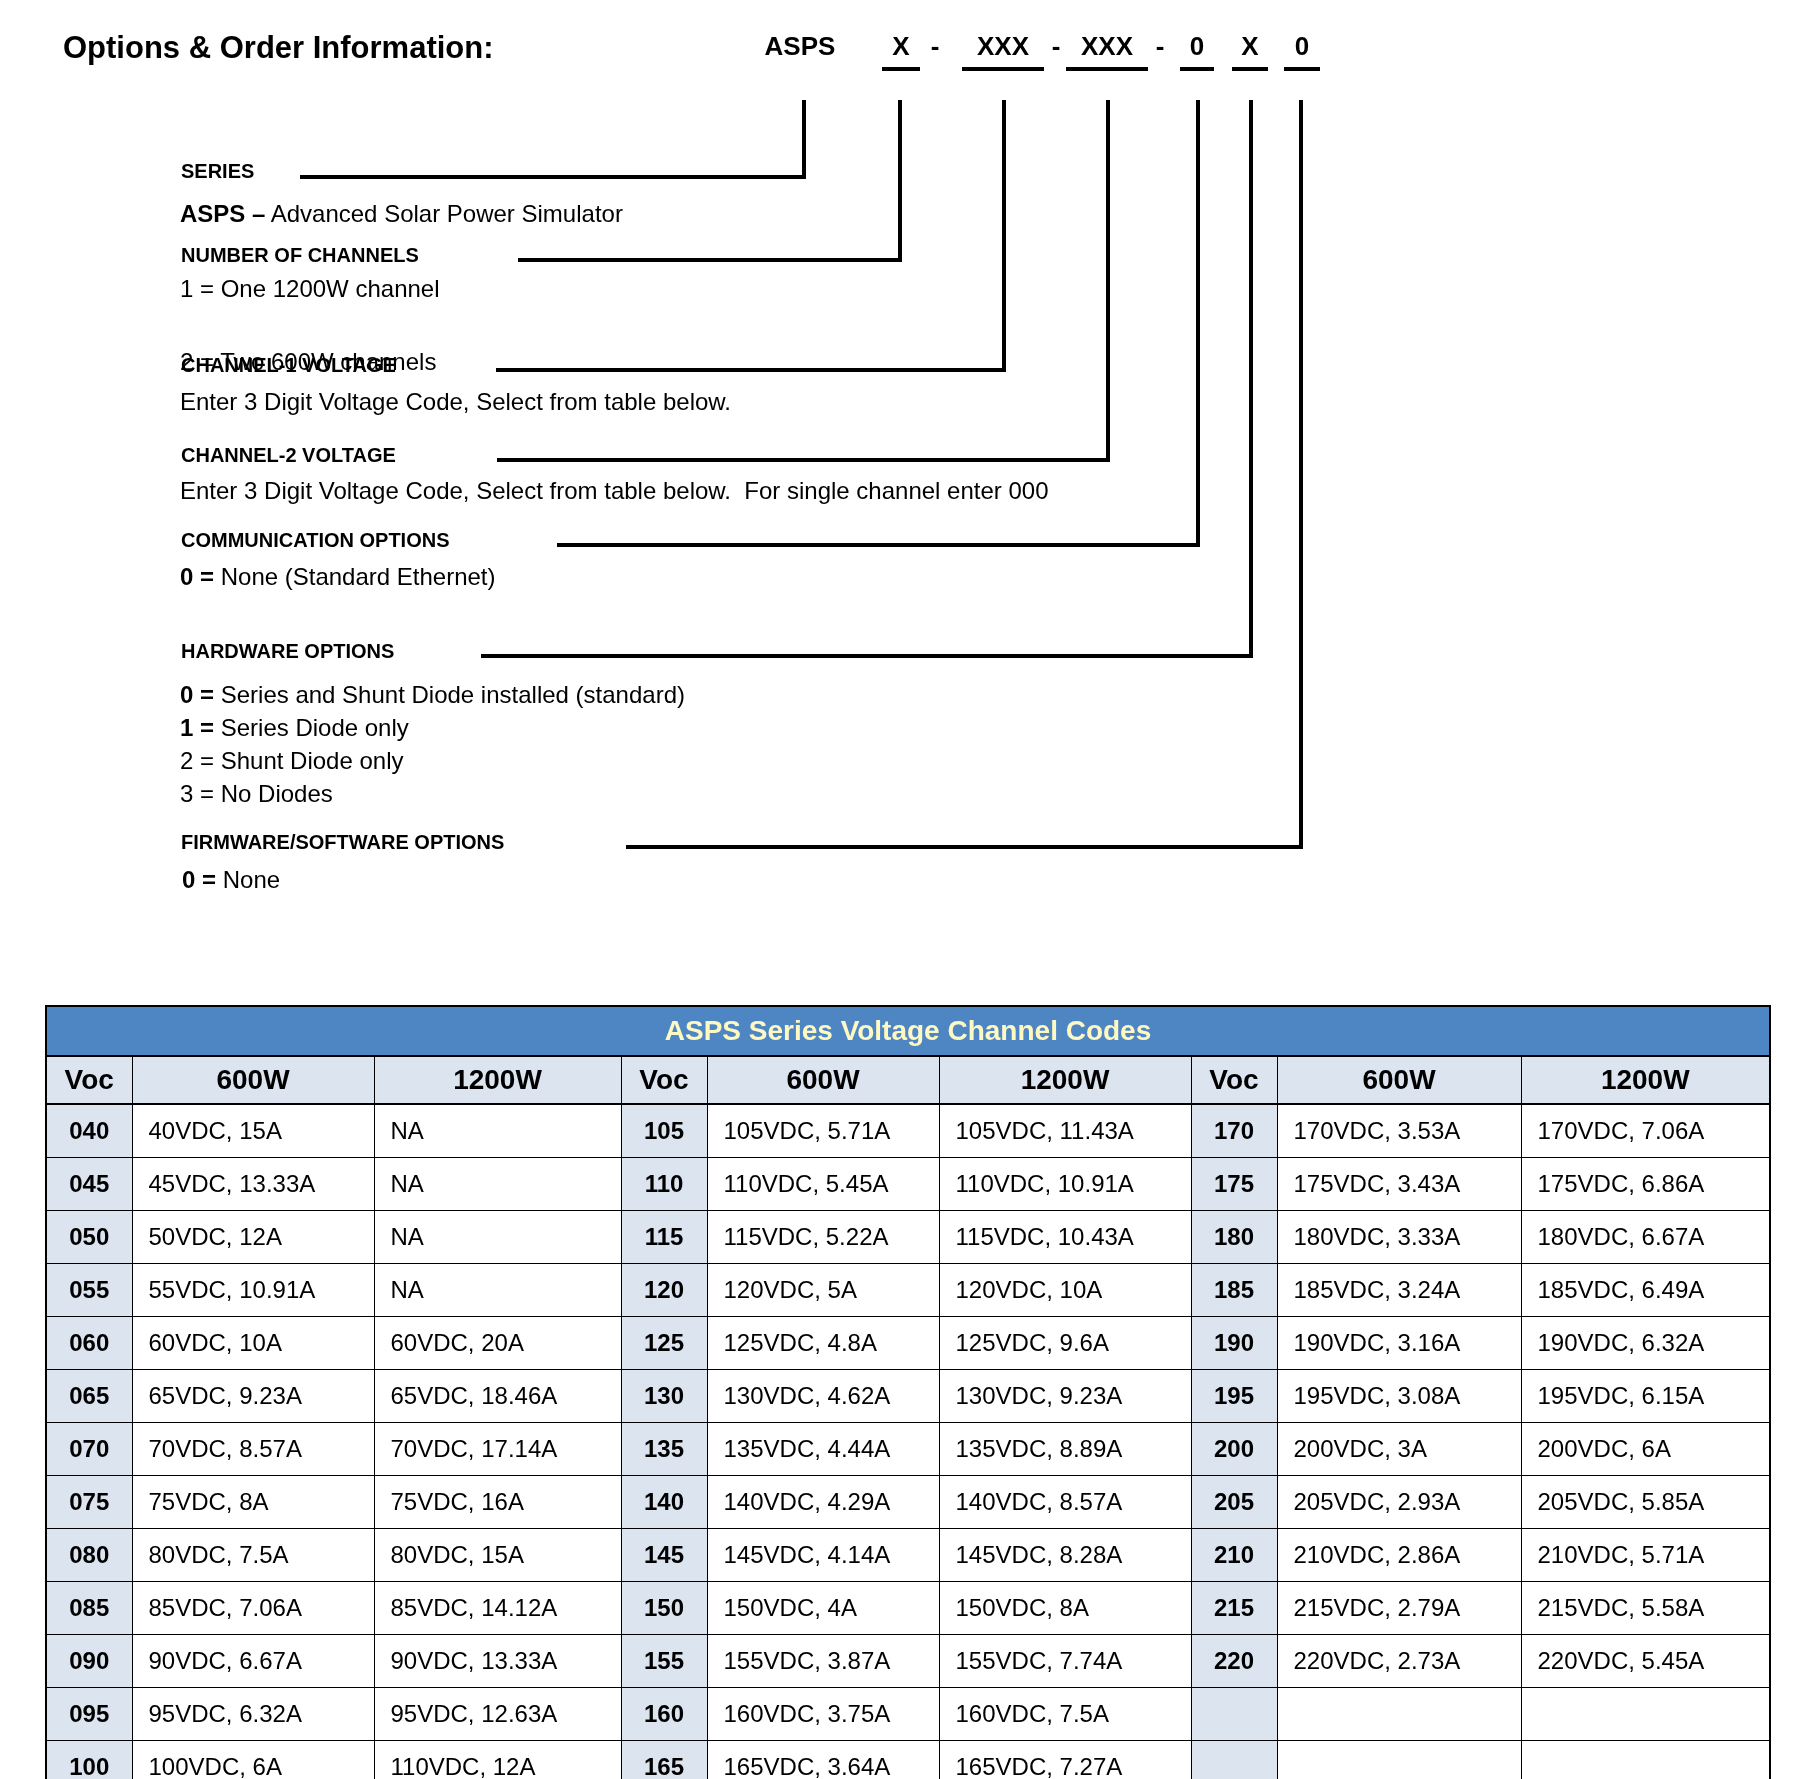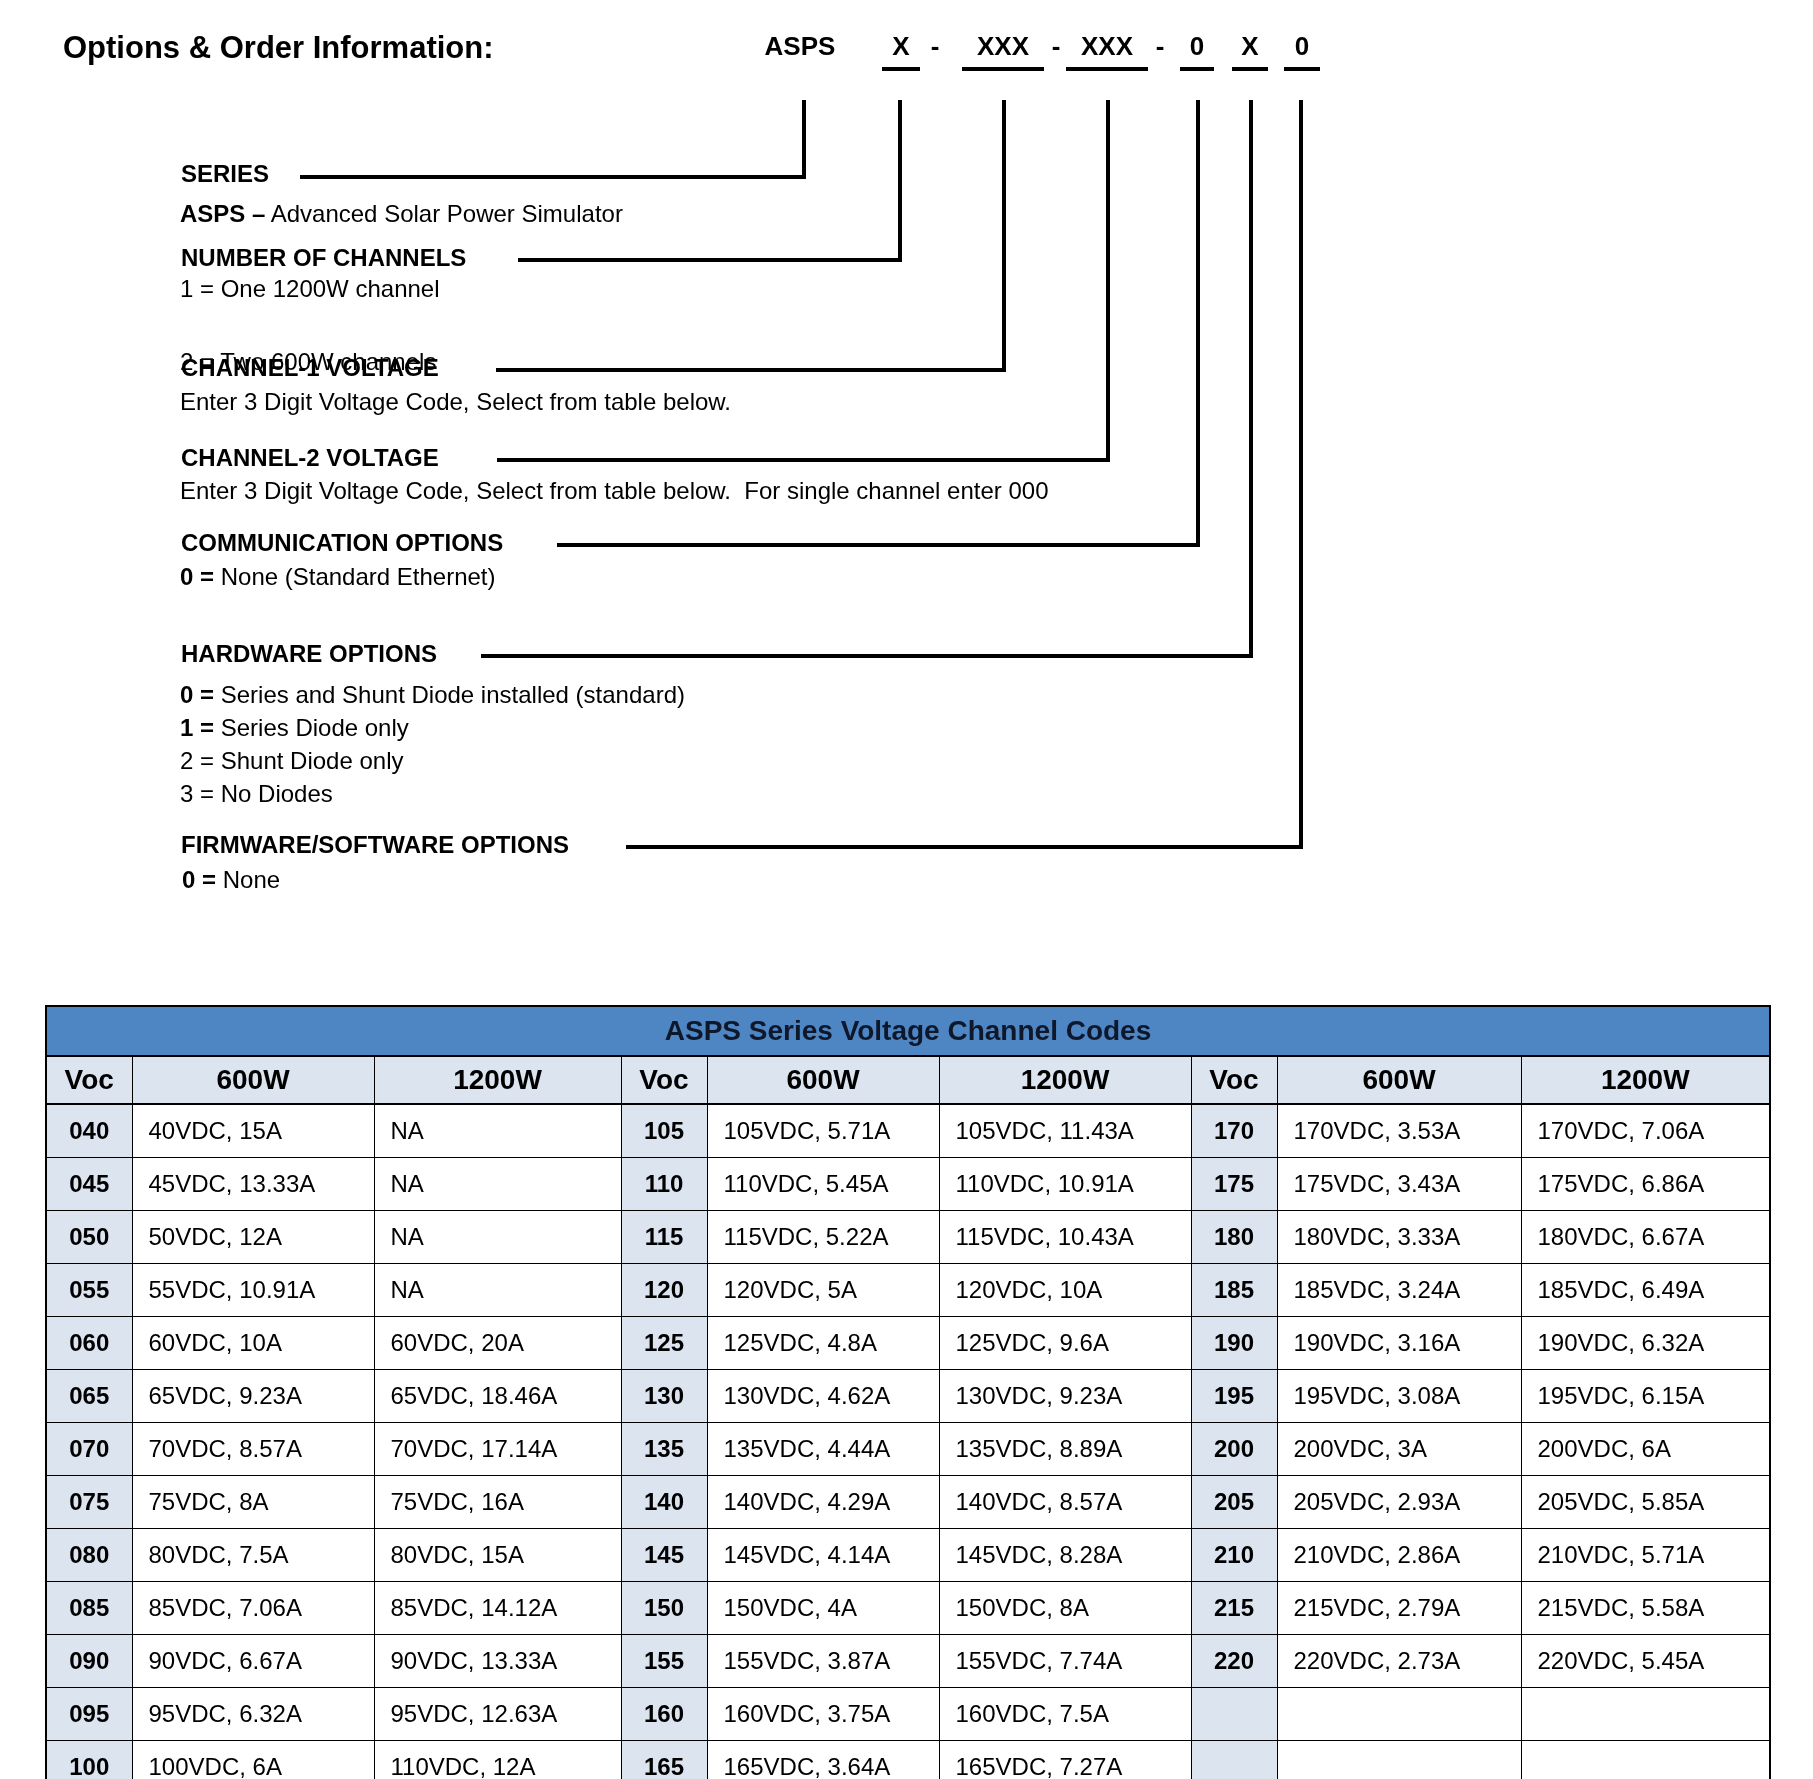--- a/index.html
+++ b/index.html
@@ -10,30 +10,30 @@
   .doc-title { position:absolute; left:63px; top:30px; font-size:31px; font-weight:bold; white-space:pre; }
 
   
   .code-seg { position:absolute; top:31px; font-size:26px; font-weight:bold; text-align:center; white-space:pre; }
   .code-seg.u { border-bottom:4px solid #000; padding-bottom:5px; }
 
   
   .vline, .hline { position:absolute; background:#000; }
 
   
-  .sec-label { position:absolute; font-size:24px; font-weight:bold; white-space:pre; }
+  .sec-label { position:absolute; font-size:20px; font-weight:bold; white-space:pre; }
   .sec-line  { position:absolute; font-size:24px; white-space:pre; }
   .sec-line b { font-weight:bold; }
 
   
   .vtable-wrap { position:absolute; left:45px; top:1005px; width:1724px; }
   table.vtable { width:100%; border-collapse:collapse; table-layout:fixed; border:2px solid #000; }
   table.vtable th, table.vtable td { border:1px solid #000; overflow:hidden; }
   tr.title-row th {
-    background:var(--header-blue,#4E86C4); color:#0f172a; font-size:28px; font-weight:bold;
+    background:var(--header-blue,#4E86C4); color:#fef9c3; font-size:28px; font-weight:bold;
     height:46px; text-align:center; vertical-align:middle; border-bottom:2px solid #000;
   }
   tr.cols-row th {
     background:var(--light-blue,#DCE4F0); font-size:28px; font-weight:bold;
     height:44px; text-align:center; vertical-align:middle; border-bottom:2px solid #000;
   }
   table.vtable td { height:50px; font-size:24px; vertical-align:middle; background:#fff; }
   table.vtable td.voc { background:var(--light-blue,#DCE4F0); font-weight:bold; text-align:center; }
   table.vtable td.val { text-align:left; padding-left:16px; }
 </style>

